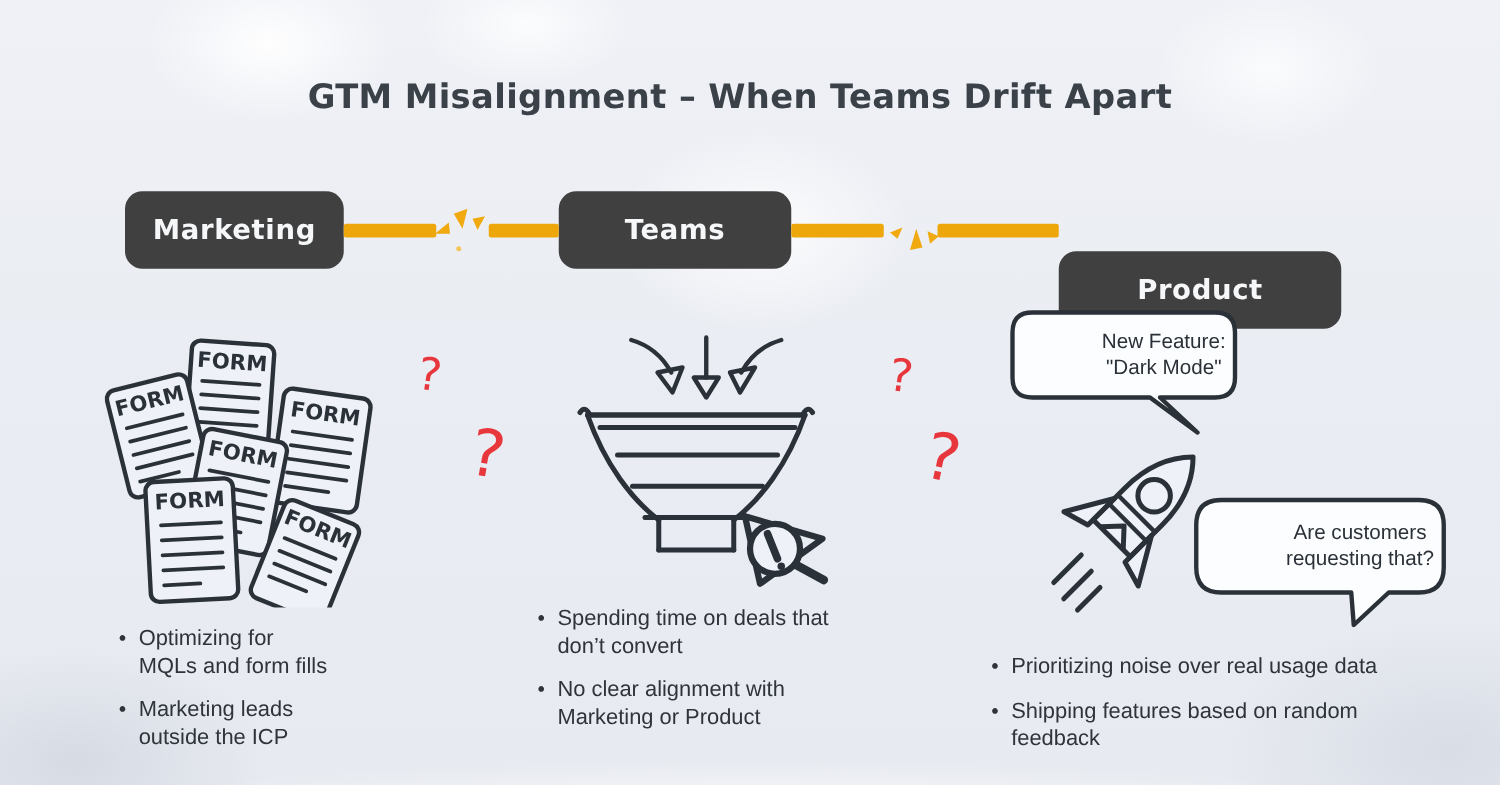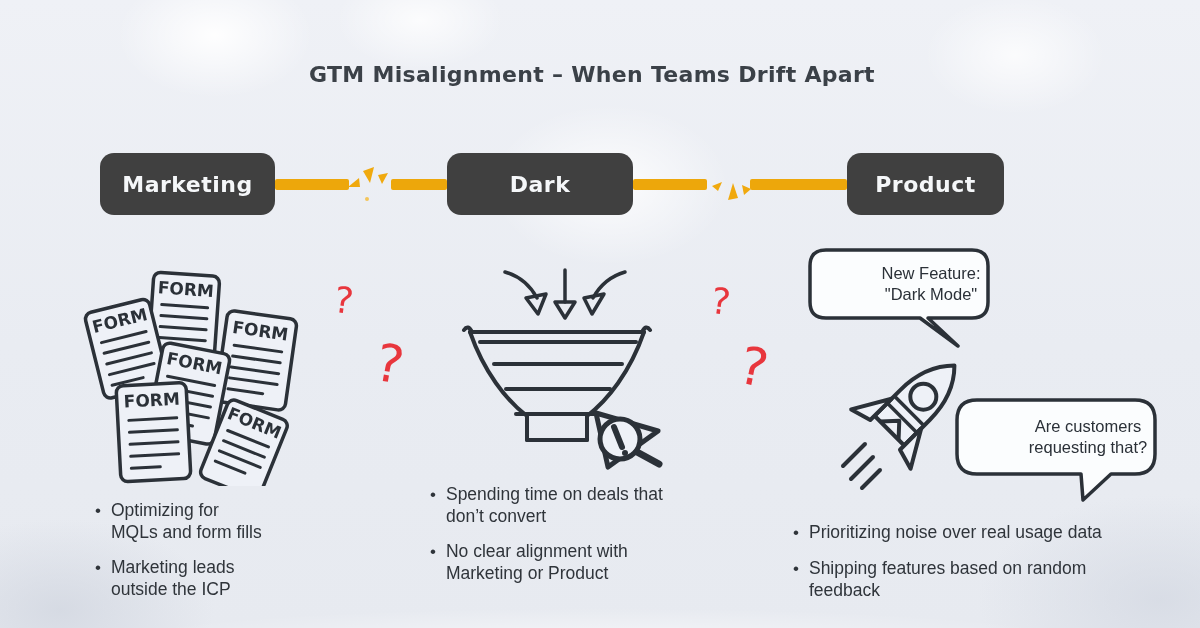--- a/index.html
+++ b/index.html
@@ -11,32 +11,32 @@
       radial-gradient(170px 115px at 610px 185px, rgba(255,255,255,.85), rgba(255,255,255,0) 70%),
       radial-gradient(130px 85px at 1015px 55px, rgba(255,255,255,.75), rgba(255,255,255,0) 70%),
       radial-gradient(120px 70px at 420px 20px, rgba(255,255,255,.8), rgba(255,255,255,0) 70%),
       radial-gradient(600px 40px at 600px 640px, rgba(255,255,255,.55), rgba(255,255,255,0) 80%),
       radial-gradient(220px 130px at 60px 610px, rgba(208,213,223,.75), rgba(208,213,223,0) 70%),
       radial-gradient(260px 150px at 1160px 600px, rgba(210,215,225,.7), rgba(210,215,225,0) 70%),
       linear-gradient(180deg,#eff1f6 0%,#e9ecf2 55%,#e7eaf0 100%);
   }
   .title {
     position:absolute; left:0; right:16px; top:62px; text-align:center;
-    font-family:"DejaVu Sans", sans-serif; font-weight:bold; font-size:22px;
+    font-family:"DejaVu Sans", sans-serif; font-weight:bold; font-size:27px;
     letter-spacing:.3px; color:#3b4148;
   }
   .team-box {
     position:absolute; top:153px; height:62px; box-sizing:border-box;
     background:#404040; border-radius:14px; display:flex; align-items:center; justify-content:center;
     font-family:"DejaVu Sans", sans-serif; font-weight:bold; font-size:22px;
     letter-spacing:.5px; color:#f5f7f9;
   }
   .box-marketing { left:100px; width:175px; }
   .box-sales    { left:447px; width:186px; }
-  .box-product  { left:847px; width:157px; }
+  .box-product  { left:847px; width:226px;margin-top:48px; }
   .connector { position:absolute; top:179px; height:11px; background:#eda70b; border-radius:2px; }
   .conn-1a { left:275px; width:74px; }
   .conn-1b { left:391px; width:56px; }
   .conn-2a { left:633px; width:74px; }
   .conn-2b { left:750px; width:97px; }
   .spark { position:absolute; }
   .illu { position:absolute; }
   .ink { stroke:#2b3138; fill:none; stroke-linecap:round; stroke-linejoin:round; }
   .paper { fill:#eef1f7; stroke:#2b3138; stroke-width:3.5; stroke-linejoin:round; }
   .form-title { font-family:"DejaVu Sans", sans-serif; font-weight:bold; font-size:17px; fill:#2b3138; }
@@ -66,21 +66,21 @@
 </style>
 </head>
 <body>
 
 <div class="title">GTM Misalignment – When Teams Drift Apart</div>
 
 <div class="team-box box-marketing">
   <span>Marketing</span>
 </div>
 <div class="team-box box-sales">
-  <span>Dark</span>
+  <span>Teams</span>
 </div>
 <div class="team-box box-product">
   <span>Product</span>
 </div>
 
 <div class="connector conn-1a"></div>
 <div class="connector conn-1b"></div>
 <div class="connector conn-2a"></div>
 <div class="connector conn-2b"></div>
 

